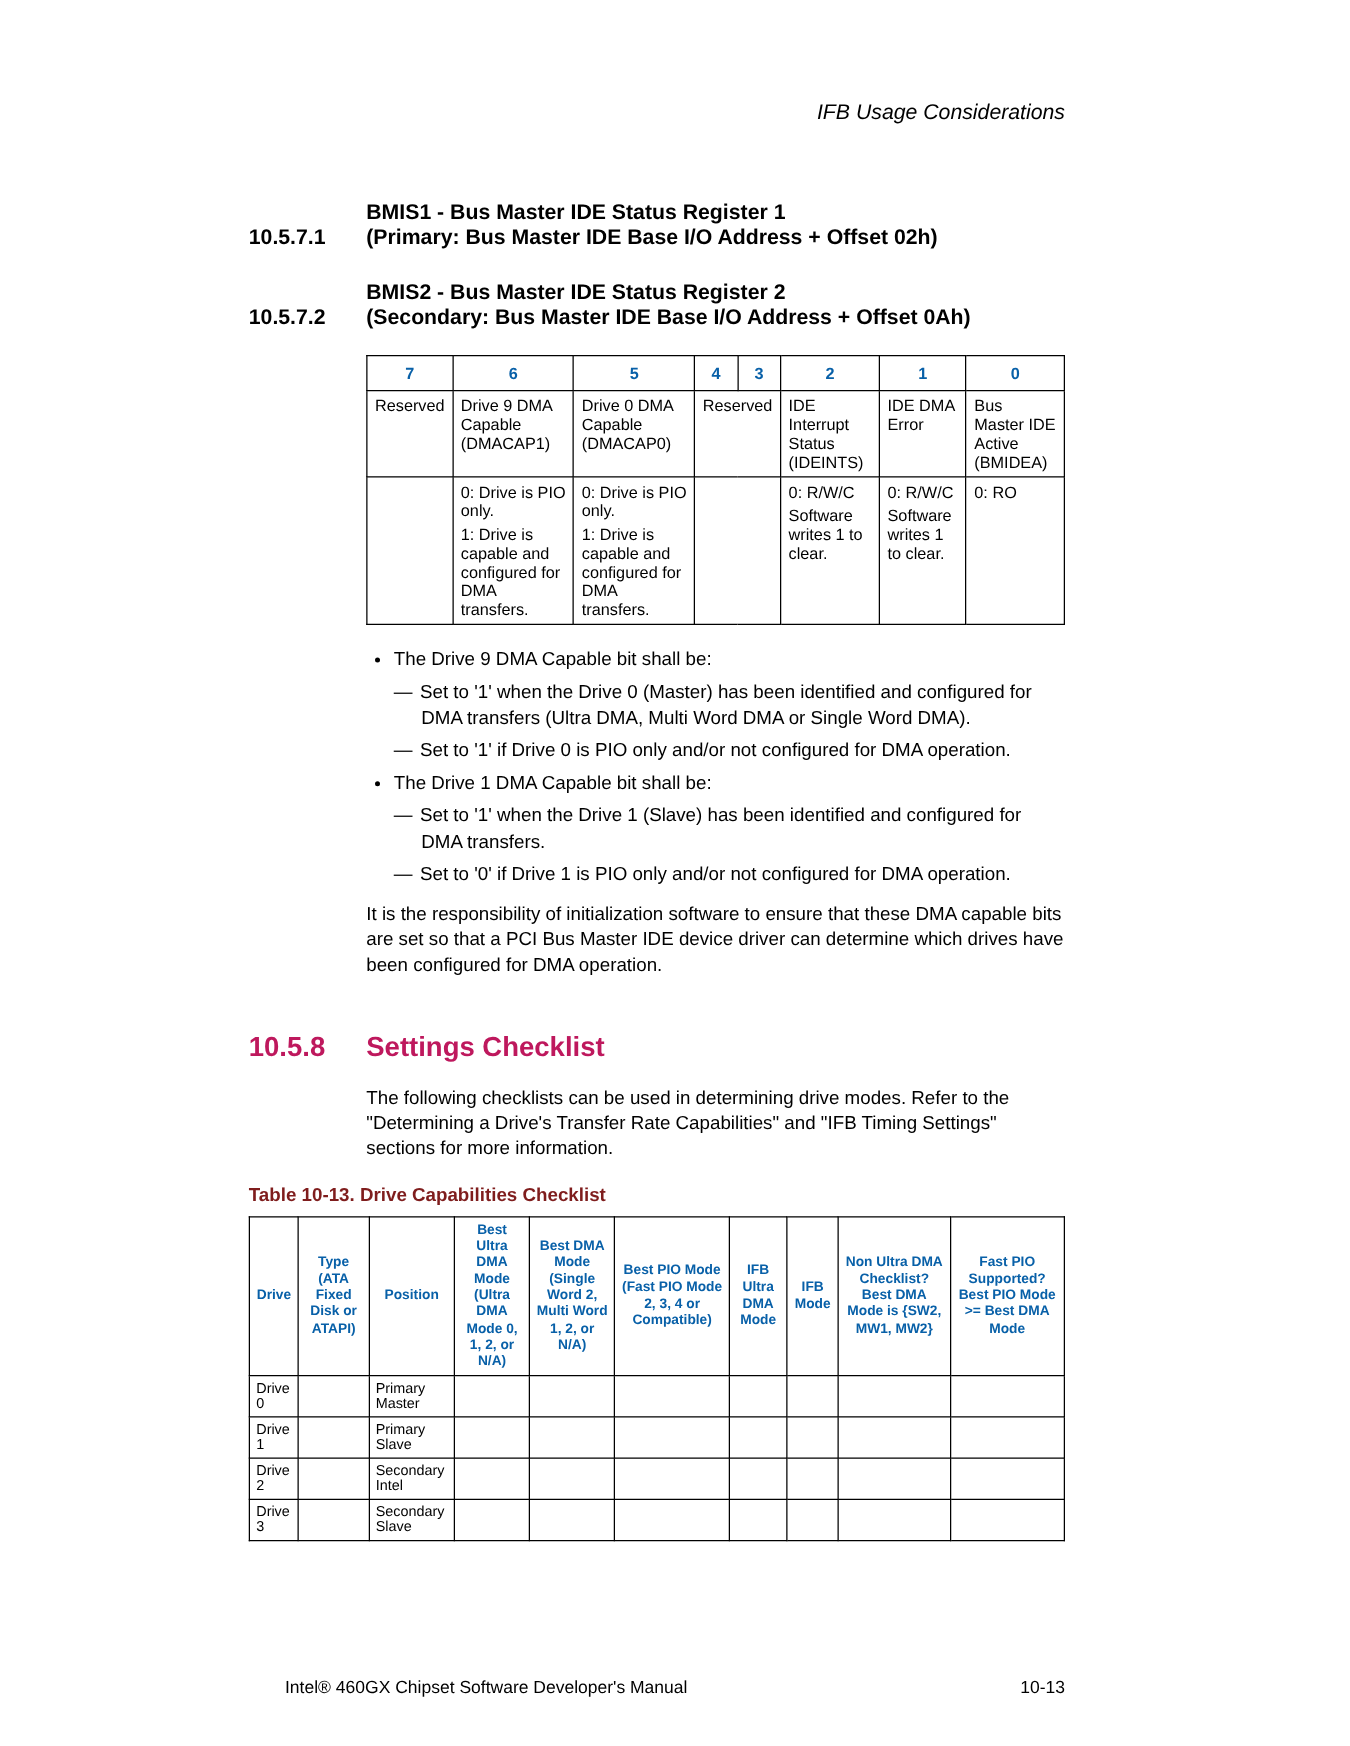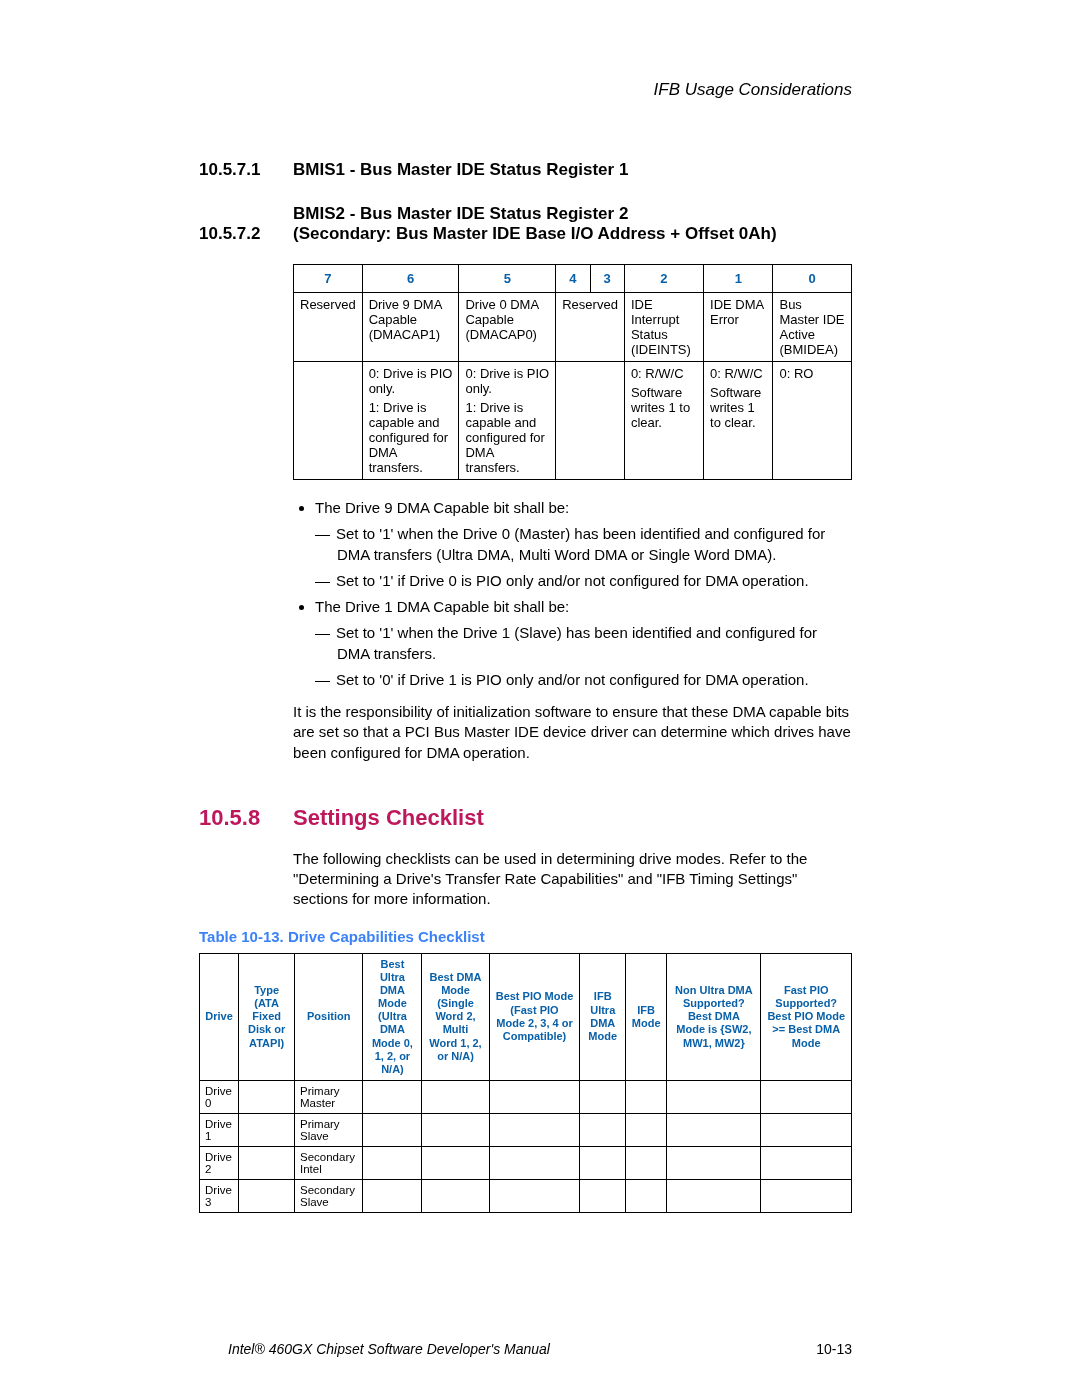--- a/index.html
+++ b/index.html
@@ -84,21 +84,21 @@
     margin-right: 6px;
     margin-left: -22px;
   }
   .dash-list > li { margin: 6px 0; }
   .body-para {
     font-size: 15px;
     line-height: 1.35;
     margin: 12px 0;
   }
   .table-caption {
-    color: #3b82f6;
+    color: #7f1d1d;
     font-weight: bold;
     font-size: 15px;
     margin-top: 18px;
     margin-bottom: 8px;
   }
   table.checklist {
     border-collapse: collapse;
     width: 100%;
     font-size: 11.5px;
   }
@@ -117,34 +117,35 @@
   }
   .footer {
     position: absolute;
     bottom: 40px;
     left: 120px;
     right: 120px;
     display: flex;
     justify-content: space-between;
     font-size: 14px;
   }
-  .footer .left { font-style: italic; }
+  .footer .left { }
   .para-block { margin-bottom: 4px; }
 </style>
 </head>
 <body>
 
 <div class="page">
 
   <div class="header-right">IFB Usage Considerations</div>
 
   <div class="section-heading">
     <div class="num">10.5.7.1</div>
     <div class="txt">
       <span>BMIS1 - Bus Master IDE Status Register 1</span><br>
+      <span>(Primary: Bus Master IDE Base I/O Address + Offset 02h)</span>
     </div>
   </div>
 
   <div class="section-heading">
     <div class="num">10.5.7.2</div>
     <div class="txt">
       <span>BMIS2 - Bus Master IDE Status Register 2</span><br>
       <span>(Secondary: Bus Master IDE Base I/O Address + Offset 0Ah)</span>
     </div>
   </div>
@@ -231,21 +232,21 @@
     <tbody>
         <tr>
       <th>Drive</th>
       <th>Type (ATA Fixed Disk or ATAPI)</th>
       <th>Position</th>
       <th>Best Ultra DMA Mode (Ultra DMA Mode 0, 1, 2, or N/A)</th>
       <th>Best DMA Mode (Single Word 2, Multi Word 1, 2, or N/A)</th>
       <th>Best PIO Mode (Fast PIO Mode 2, 3, 4 or Compatible)</th>
       <th>IFB Ultra DMA Mode</th>
       <th>IFB Mode</th>
-      <th>Non Ultra DMA Supported? Best DMA Mode is {SW2, MW1, MW2}</th>
+      <th>Non Ultra DMA Checklist? Best DMA Mode is {SW2, MW1, MW2}</th>
       <th>Fast PIO Supported? Best PIO Mode &gt;= Best DMA Mode</th>
     </tr>
     <tr>
       <td>Drive 0</td>
       <td></td>
       <td>Primary Master</td>
       <td></td>
           <td></td>
           <td></td>
           <td></td>

